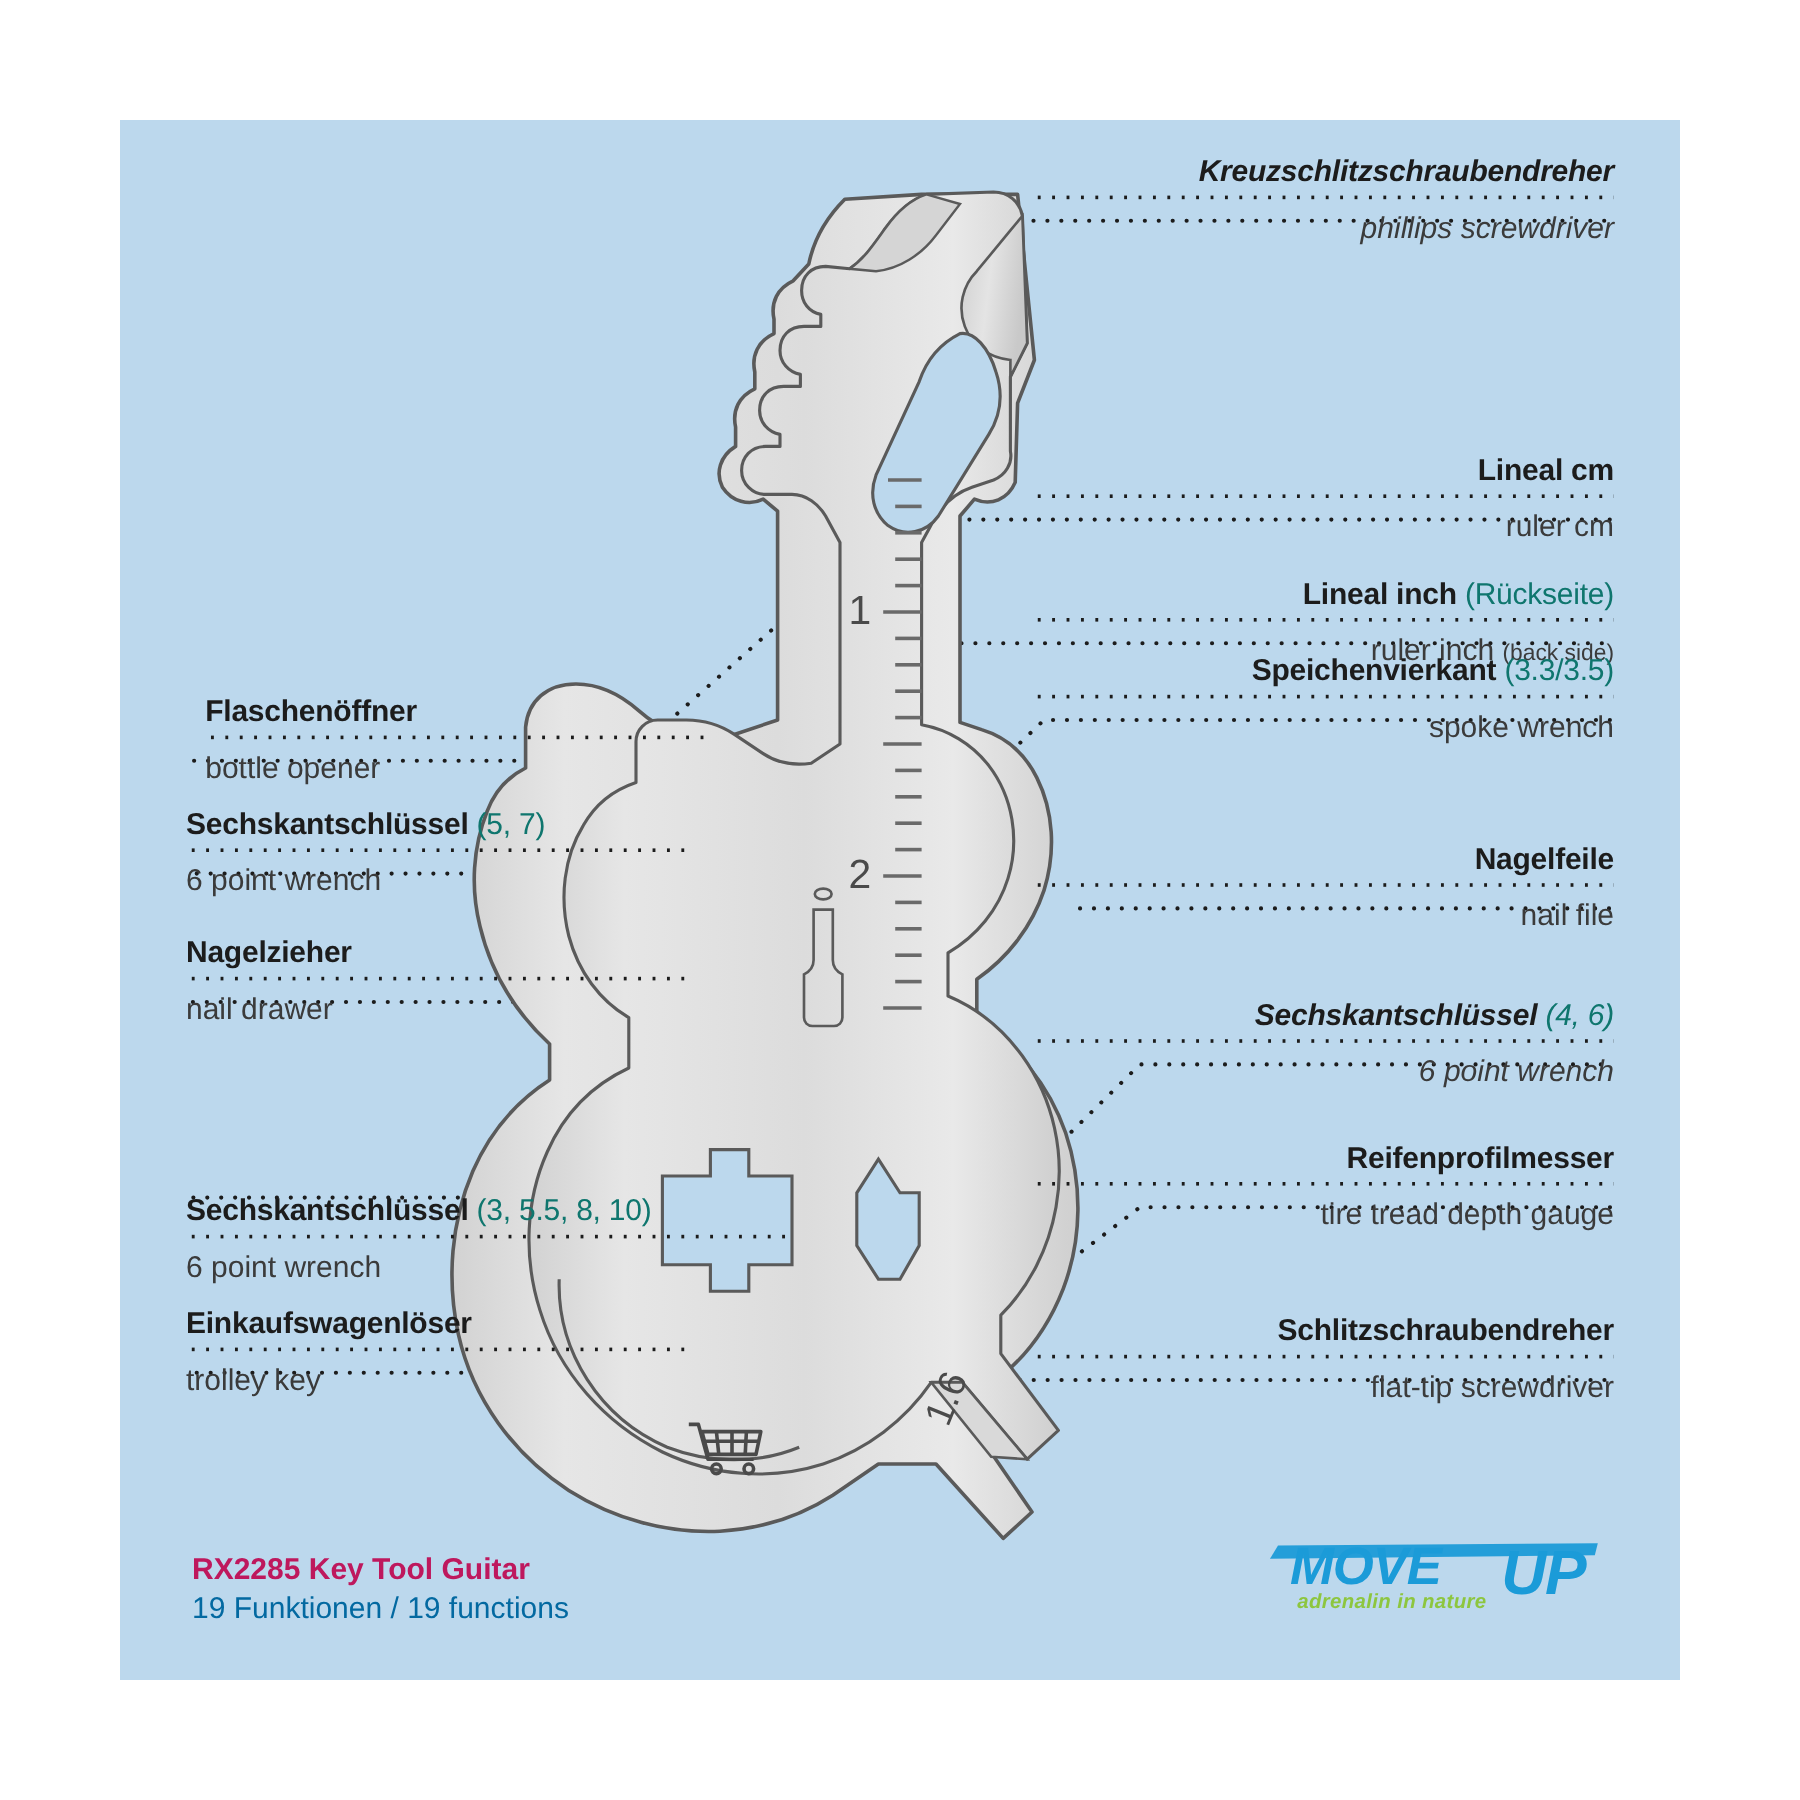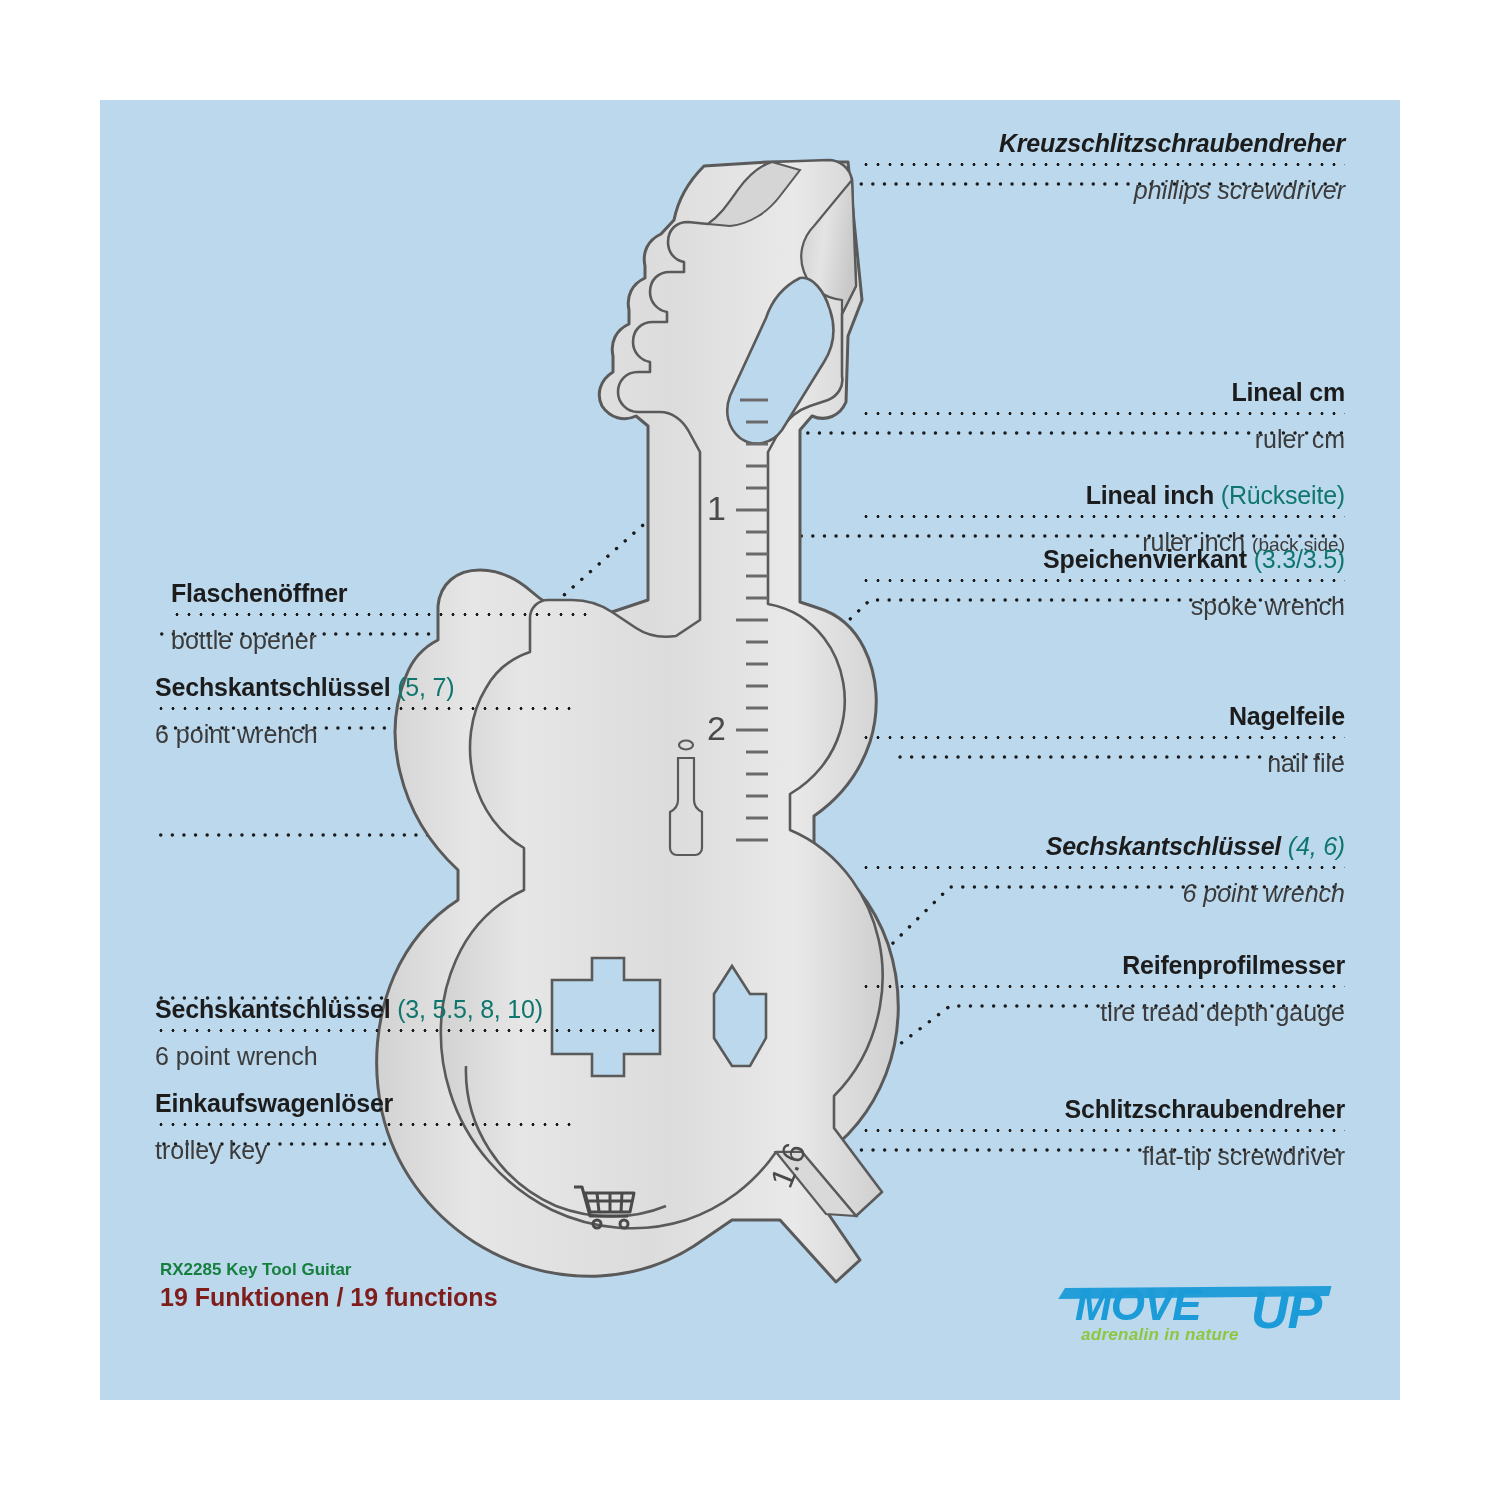--- a/index.html
+++ b/index.html
@@ -27,22 +27,22 @@
   .label.right .de,.label.right .en{text-align:right;}
   .label.left .de,.label.left .en{text-align:left;}
   .label .rule{
     height:3px;margin-top:5px;margin-bottom:0px;
     background-image:radial-gradient(circle, #1c1c1c 1.4px, rgba(0,0,0,0) 1.6px);
     background-size:12px 3px;background-repeat:repeat-x;background-position:0 50%;
   }
 
   
   #product{position:absolute;left:160px;top:1259px;}
-  #product .l1{font-size:17px;font-weight:bold;color:#15803d;line-height:1.28;white-space:nowrap;}
-  #product .l2{font-size:25px;font-weight:bold;color:#7f1d1d;line-height:1.28;white-space:nowrap;}
+  #product .l1{font-size:25px;font-weight:bold;color:#be185d;line-height:1.28;white-space:nowrap;margin-top:33px;}
+  #product .l2{font-size:25px;font-weight:normal;color:#0369a1;line-height:1.28;white-space:nowrap;}
 
   #logo{position:absolute;left:1035px;top:1272px;width:310px;height:78px;}
 
   
   #art{position:absolute;left:0;top:0;width:1300px;height:1300px;}
   #leaders{position:absolute;left:0;top:0;width:1300px;height:1300px;}
 </style>
 </head>
 <body>
 
@@ -416,20 +416,31 @@
         <span>Sechskantschlüssel</span>
         <span class="paren">(5, 7)</span>
       </div>
       <div class="rule"></div>
       <div class="en">
         <span>6 point wrench</span>
         <span class="small"></span>
       </div>
     </div>
 
+    <div class="label left" style="left:55px;top:681px;width:420px;">
+      <div class="de">
+        <span>Nagelzieher</span>
+        <span class="paren"></span>
+      </div>
+      <div class="rule"></div>
+      <div class="en">
+        <span>nail drawer</span>
+        <span class="small"></span>
+      </div>
+    </div>
 
     <div class="label left" style="left:55px;top:896px;width:500px;">
       <div class="de">
         <span>Sechskantschlüssel</span>
         <span class="paren">(3, 5.5, 8, 10)</span>
       </div>
       <div class="rule"></div>
       <div class="en">
         <span>6 point wrench</span>
         <span class="small"></span>

